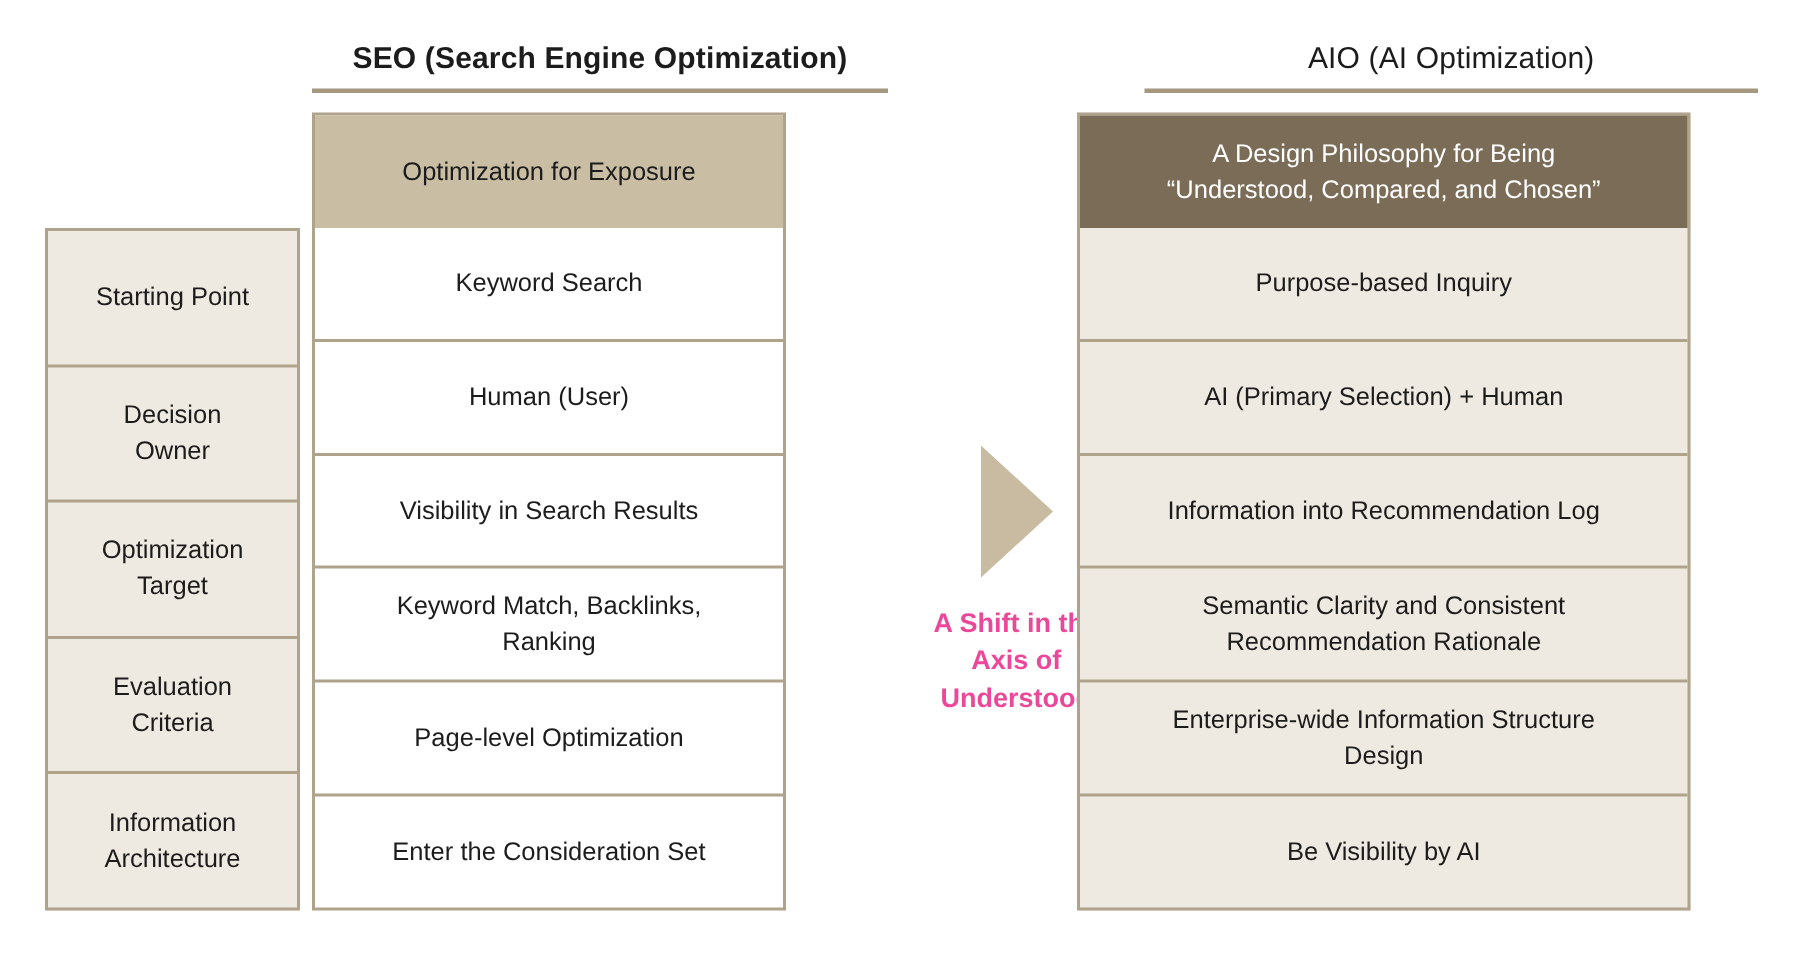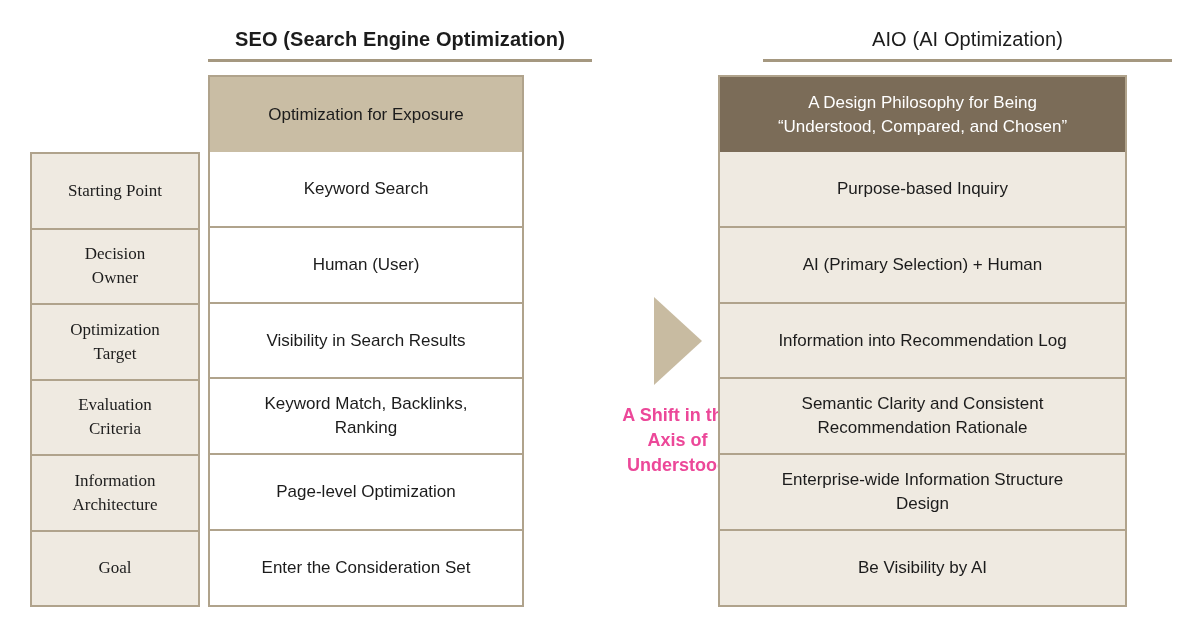--- a/index.html
+++ b/index.html
@@ -78,21 +78,21 @@
     flex-direction: column;
     align-items: center;
     justify-content: center;
     text-align: center;
     font-size: 17px;
     line-height: 24px;
   }
   .seo-header { background: var(--tan-header); color: var(--text-dark); }
   .aio-header { background: var(--dark-brown); color: var(--text-light); }
 
-  .label-col .cell { padding: 4px 28px; font-family: Liberation Serif, serif; }
+  .label-col .cell { padding: 4px 28px; }
 
   
   .middle-zone {
     position: absolute;
     left: 592px;
     top: 297px;
     width: 171px;
     display: flex;
     flex-direction: column;
     align-items: center;
@@ -123,21 +123,20 @@
 
   <div class="col-title aio-title">AIO (AI Optimization)</div>
   <div class="title-underline aio-underline"></div>
 
   <div class="table-col label-col">
     <div class="cell">Starting Point</div>
     <div class="cell">Decision Owner</div>
     <div class="cell">Optimization Target</div>
     <div class="cell">Evaluation Criteria</div>
     <div class="cell">Information Architecture</div>
-    <div class="cell">Goal</div>
   </div>
 
   <div class="table-col seo-col">
     <div class="header-cell seo-header">Optimization for Exposure</div>
     <div class="cell">Keyword Search</div>
     <div class="cell">Human (User)</div>
     <div class="cell">Visibility in Search Results</div>
     <div class="cell">Keyword Match, Backlinks, Ranking</div>
     <div class="cell">Page-level Optimization</div>
     <div class="cell">Enter the Consideration Set</div>

